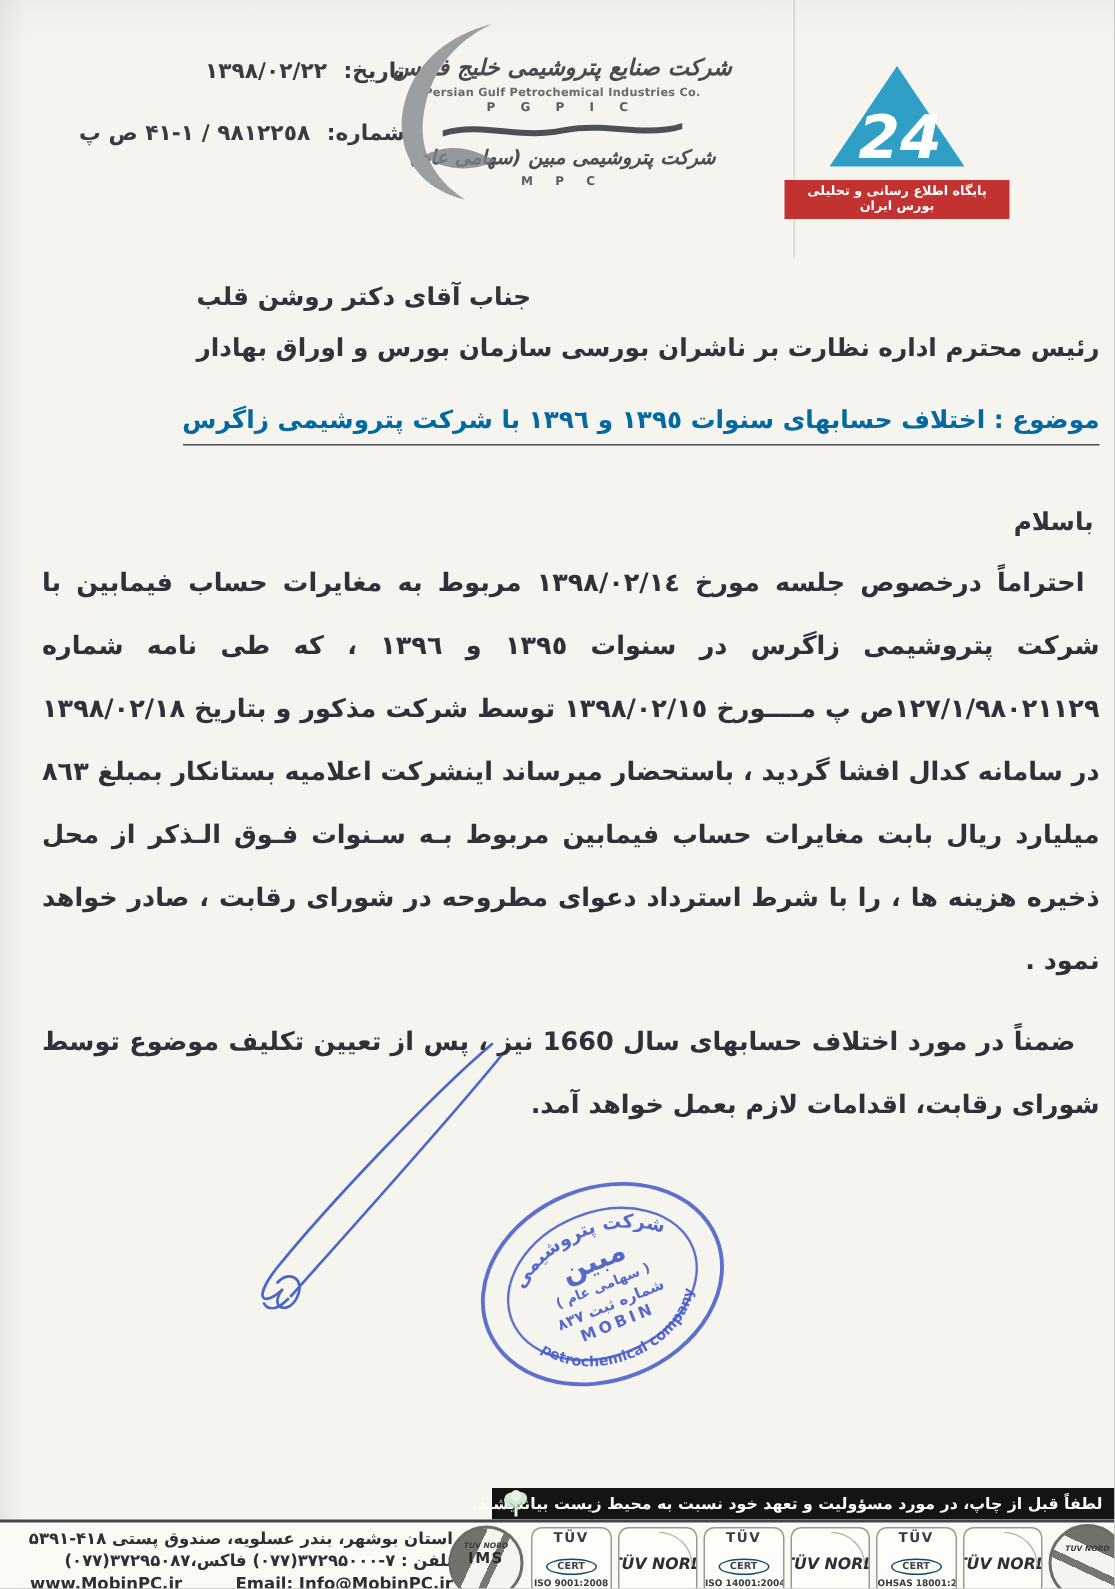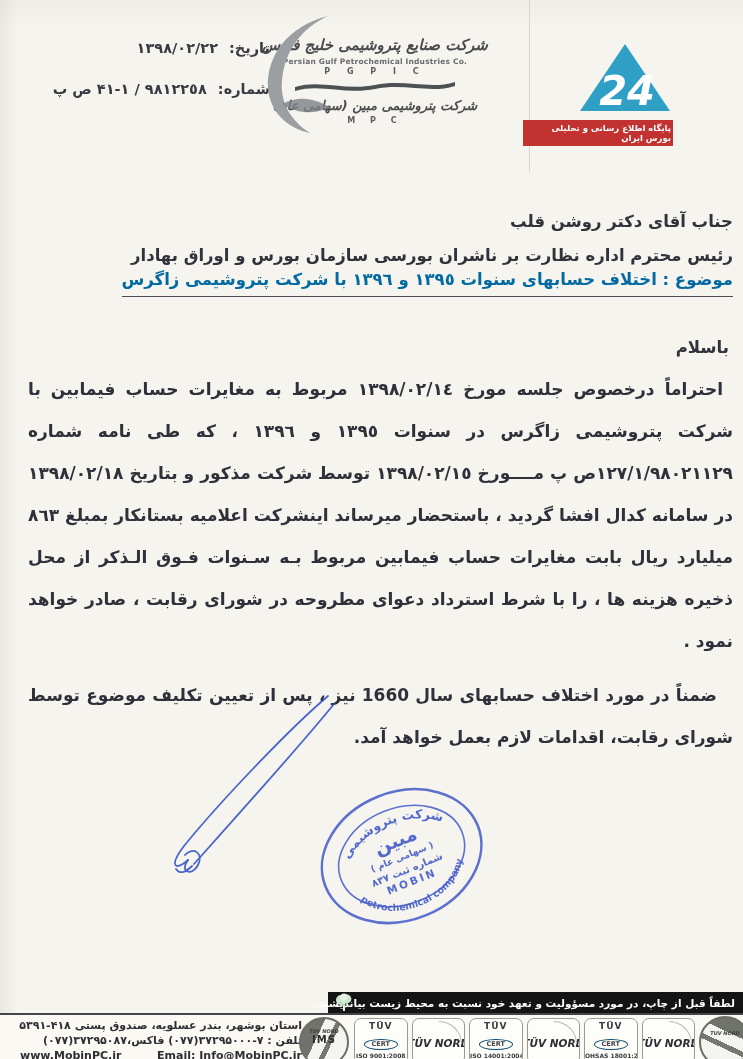--- a/index.html
+++ b/index.html
@@ -23,28 +23,28 @@
   .pgpic{position:absolute;left:262px;top:6px;width:226px;text-align:center;}
   .pgpic .swoosh{position:absolute;left:-4px;top:6px;}
   .pgpic .fa-cal{margin-top:30px;font-size:15px;font-weight:700;color:#4a4a4e;
     direction:rtl;font-style:italic;letter-spacing:-.5px;}
   .pgpic .en-name{margin-top:3px;font-size:7.5px;color:#6a6a6e;font-weight:700;letter-spacing:.2px;}
   .pgpic .abbr{margin-top:1px;font-size:8px;color:#5c5c60;font-weight:700;letter-spacing:7px;}
   .pgpic .wave{margin-top:1px;}
   .pgpic .mpc-fa{margin-top:2px;font-size:13px;font-weight:700;color:#4e4e52;direction:rtl;font-style:italic;}
   .pgpic .mpc-abbr{margin-top:3px;font-size:8px;color:#5c5c60;font-weight:700;letter-spacing:6px;}
 
-  .bourse{position:absolute;left:523px;top:42px;width:150px;text-align:right;}
+  .bourse{position:absolute;left:523px;top:42px;width:150px;text-align:center;}
   .bourse .wordmark{margin-top:2px;font-size:21px;font-weight:700;color:#26265e;letter-spacing:5px;}
   .bourse .tagline{margin-top:2px;background:#c23230;color:#fff;font-size:8.5px;
     font-weight:700;padding:3px 2px;direction:rtl;}
 
   
-  .recipient{position:absolute;right:10px;top:181px;direction:rtl;text-align:right;
-    font-size:16.5px;font-weight:700;color:#32323a;line-height:34px;margin-top:24px;}
+  .recipient{position:absolute;right:10px;top:181px;direction:rtl;text-align:left;
+    font-size:16.5px;font-weight:700;color:#32323a;line-height:34px;}
   .subject{position:absolute;right:10px;top:270px;direction:rtl;font-size:16.5px;
     font-weight:700;color:#0369a1;border-bottom:1.6px solid #4a4a50;padding-bottom:7px;}
   .salutation{position:absolute;right:14px;top:338px;direction:rtl;font-size:16.5px;
     font-weight:700;color:#32323a;}
   .body-text{position:absolute;right:10px;left:28px;top:368px;direction:rtl;
     text-align:justify;font-size:17px;font-weight:700;color:#30303a;line-height:42px;}
   .body-text p{margin:0;}
   .body-text p.p1{text-indent:10px;}
   .body-text p.p2{margin-top:12px;text-indent:16px;}
 

